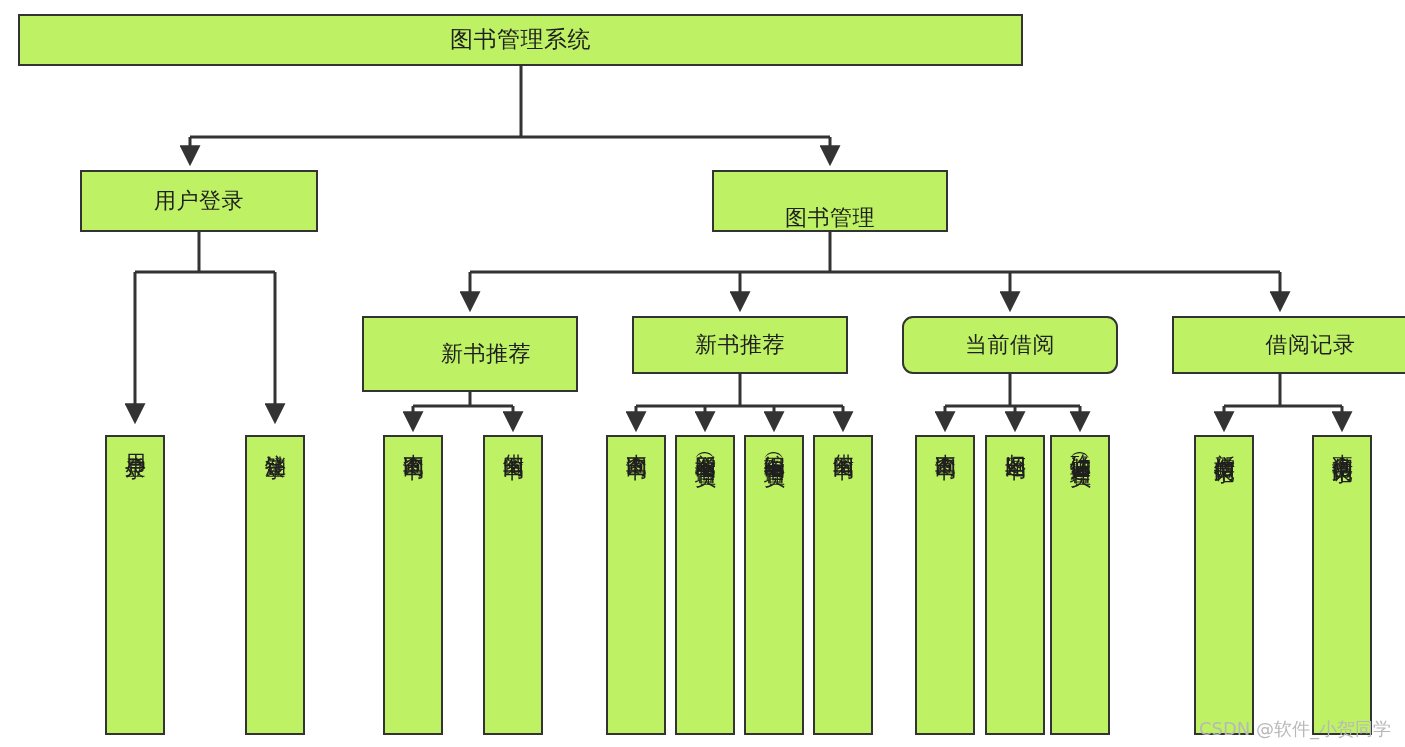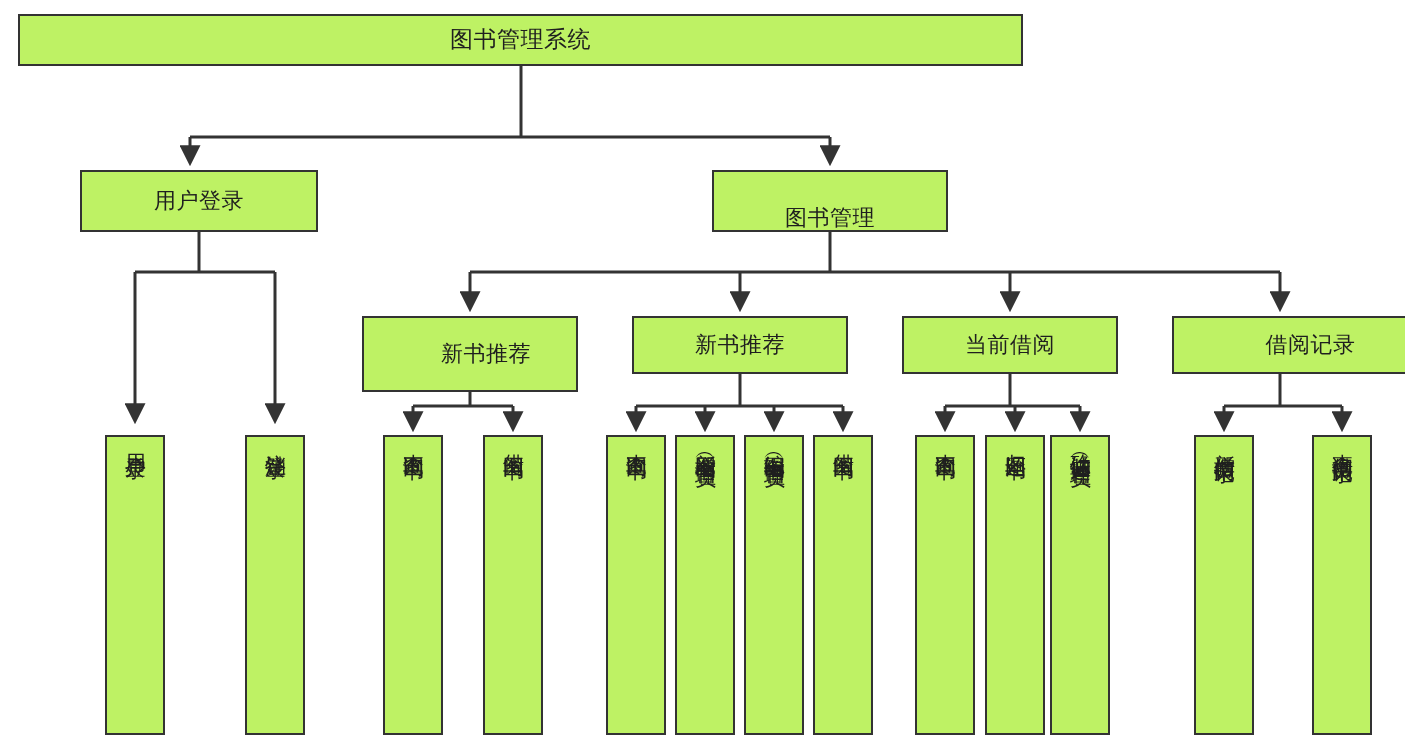--- a/index.html
+++ b/index.html
@@ -137,21 +137,21 @@
   <div class="node horizontal" style="left:712px; top:170px; width:236px; height:62px;align-items:flex-end;">
     <span class="label">图书管理</span>
   </div>
 
   <div class="node horizontal" style="left:362px; top:316px; width:216px; height:76px;padding-left:32px;">
     <span class="label">新书推荐</span>
   </div>
   <div class="node horizontal" style="left:632px; top:316px; width:216px; height:58px;">
     <span class="label">新书推荐</span>
   </div>
-  <div class="node horizontal" style="left:902px; top:316px; width:216px; height:58px;">
+  <div class="node horizontal" style="left:902px; top:316px; width:216px; height:58px;border-radius:11px;">
     <span class="label">当前借阅</span>
   </div>
   <div class="node horizontal" style="left:1172px; top:316px; width:244px; height:58px;padding-left:33px;">
     <span class="label">借阅记录</span>
   </div>
 
   <div class="node vertical" style="left:105px; top:435px; width:60px; height:300px;">
     <span class="label">用户登录</span>
   </div>
   <div class="node vertical" style="left:245px; top:435px; width:60px; height:300px;">
@@ -188,14 +188,15 @@
     <span class="label">确认归还（管理员）</span>
   </div>
 
   <div class="node vertical" style="left:1194px; top:435px; width:60px; height:300px;">
     <span class="label">新增借阅记录</span>
   </div>
   <div class="node vertical" style="left:1312px; top:435px; width:60px; height:300px;">
     <span class="label">查询借阅记录</span>
   </div>
 
+  <div class="watermark">CSDN @软件_小贺同学</div>
 
 </div>
 
 </body></html>

